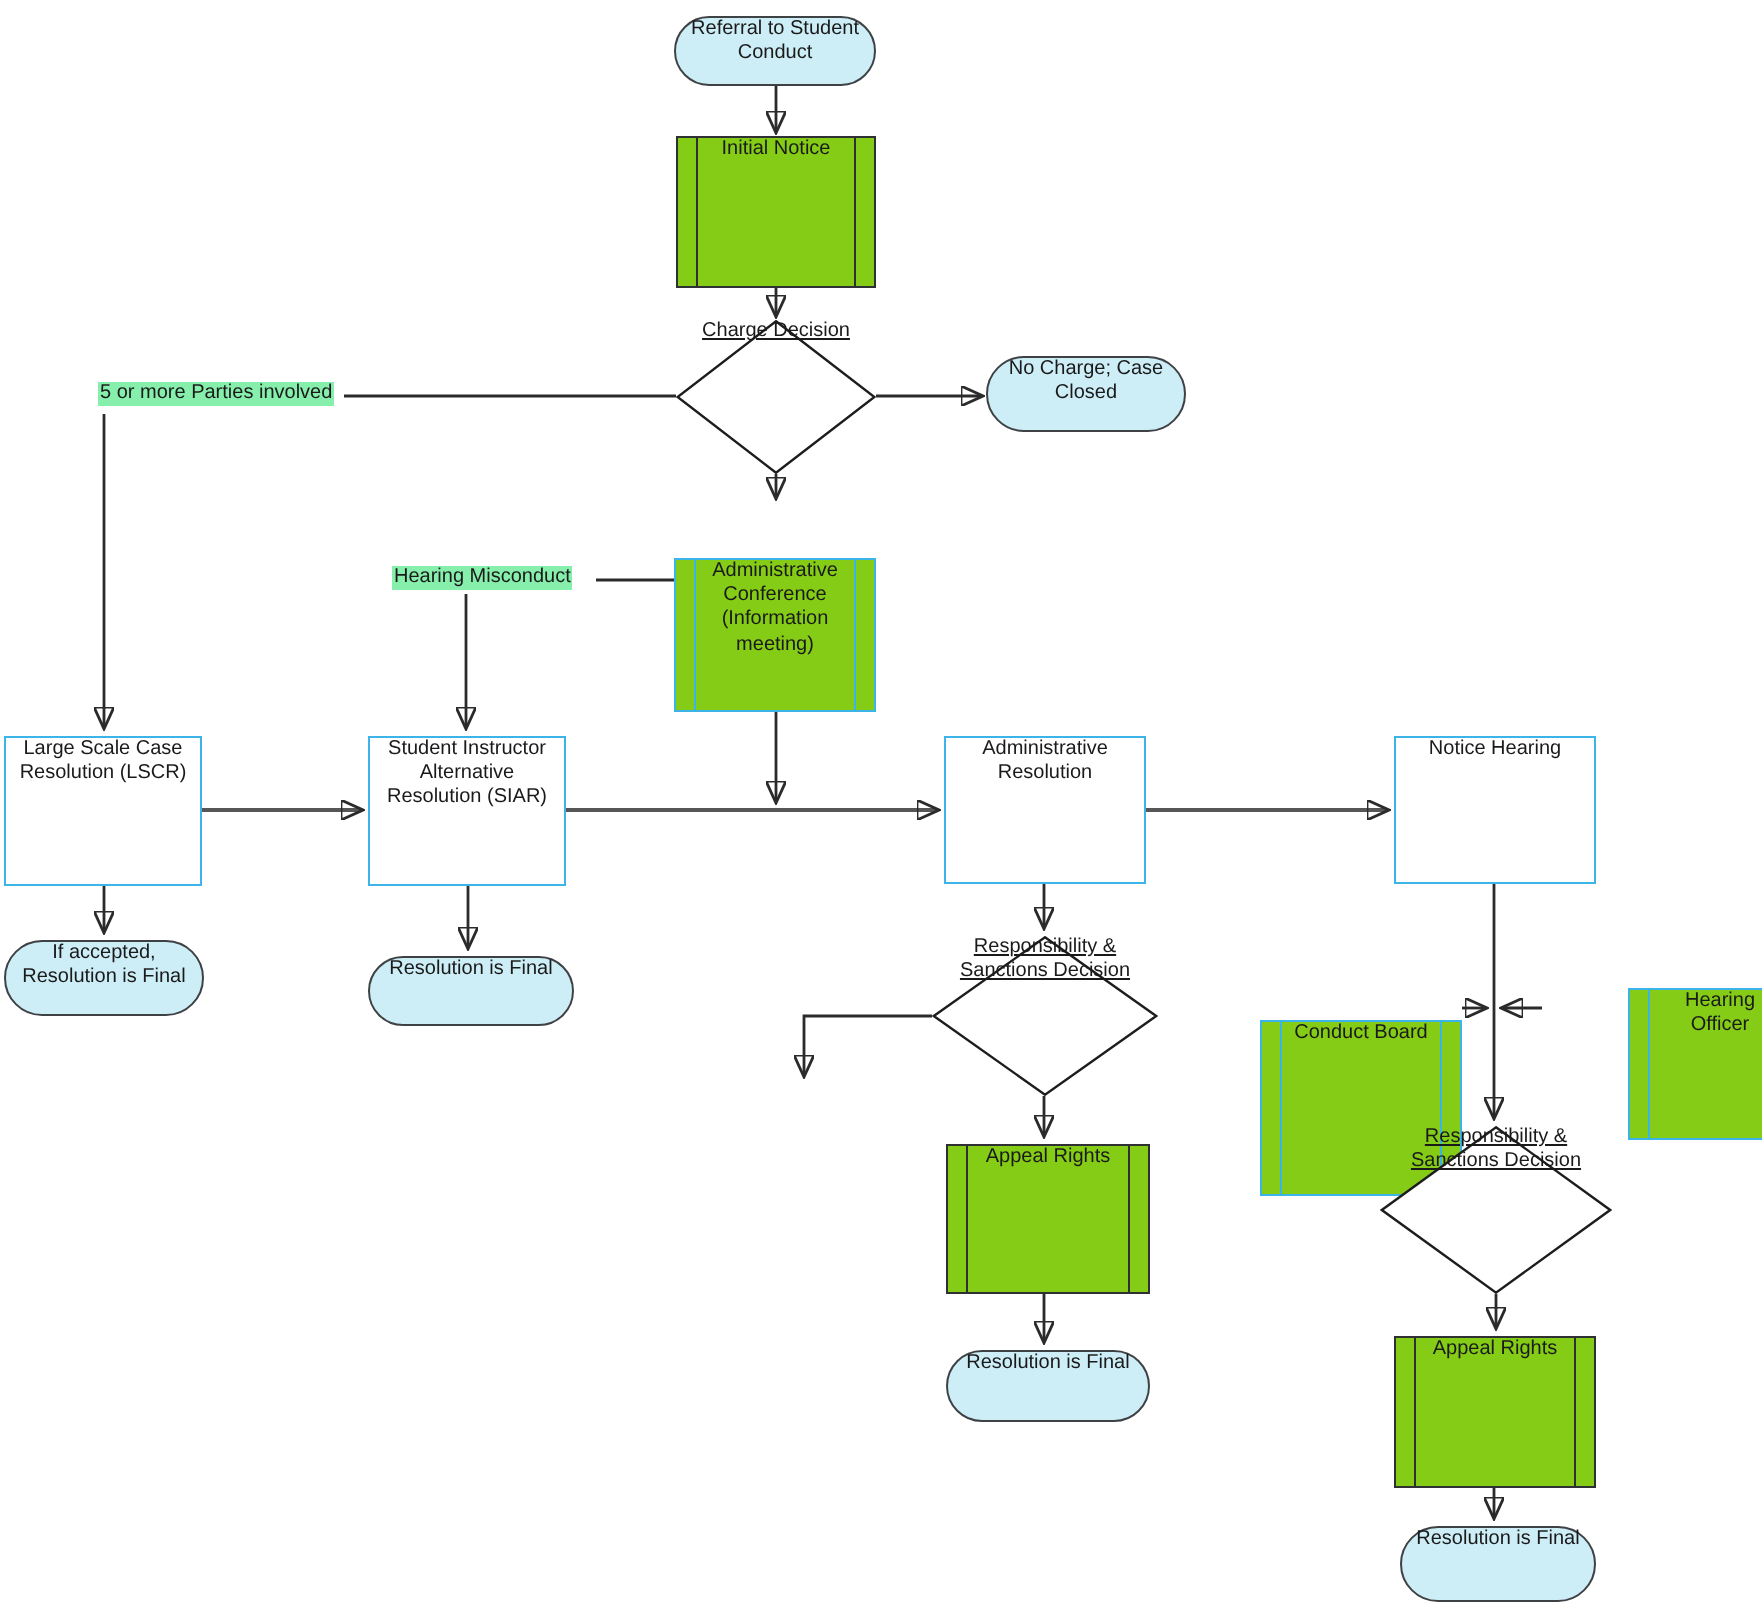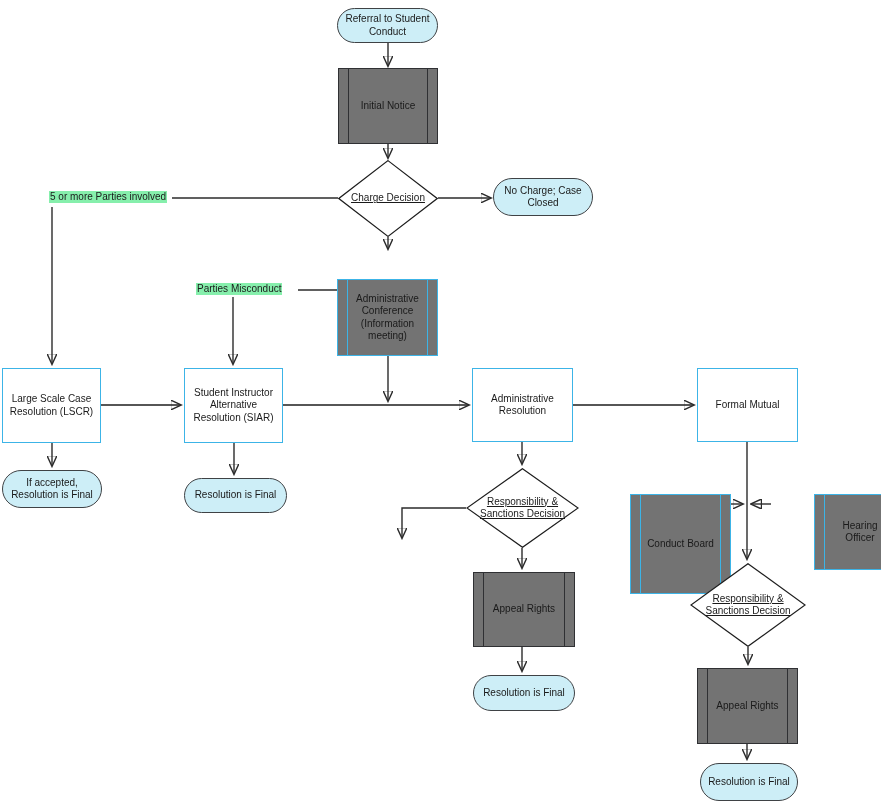--- a/index.html
+++ b/index.html
@@ -5,25 +5,25 @@
   html,body{margin:0;padding:0;background:#ffffff;}
   .canvas{
     position:relative;width:881px;height:807px;background:#ffffff;
     font-family:"Liberation Sans",sans-serif;font-size:10px;line-height:1.22;
     color:var(--text,#1a1a1a);overflow:hidden;
   }
   .wires{position:absolute;left:0;top:0;width:881px;height:807px;pointer-events:none;}
   .wires path{stroke:var(--connector,#2b2b2b);stroke-width:1.4;fill:none;}
   .wires path.thick{stroke:#565656;stroke-width:2;}
   .node{
-    position:absolute;display:flex;align-items:center;justify-content:center;
+    position:absolute;display:flex;align-items:flex-start;justify-content:center;
     text-align:center;box-sizing:border-box;
   }
   .process{background:#fff;border:1.5px solid var(--process-border,#3cb4e7);padding:0 3px;}
-  .subprocess{background:#737373;padding:0 12px;}
+  .subprocess{background:#84cc16;padding:0 12px;}
   .sub-dark{border:1.4px solid #2f3033;}
   .sub-dark::before,.sub-dark::after{content:"";position:absolute;top:0;bottom:0;width:1.2px;background:#2f3033;}
   .sub-cyan{border:1.5px solid var(--process-border,#3cb4e7);margin-top:28px;}
   .sub-cyan::before,.sub-cyan::after{content:"";position:absolute;top:0;bottom:0;width:1.4px;background:var(--process-border,#3cb4e7);}
   .subprocess::before{left:9px;}
   .subprocess::after{right:9px;}
   .stadium{
     background:var(--terminal-fill,#cdeef7);
     border:1.4px solid var(--terminal-border,#3f4245);
     border-radius:19px;padding:0 4px;
@@ -107,40 +107,40 @@
 
   <div class="node stadium" style="left:184px;top:478px;width:103px;height:35px">
     <span class="lbl">Resolution is Final</span>
   </div>
 
   <div class="node process" style="left:472px;top:368px;width:101px;height:74px">
     <span class="lbl">Administrative Resolution</span>
   </div>
 
   <div class="node process" style="left:697px;top:368px;width:101px;height:74px">
-    <span class="lbl">Formal Mutual</span>
+    <span class="lbl">Notice Hearing</span>
   </div>
 
   <div class="node diamond" style="left:466px;top:468px;width:113px;height:80px">
     <svg viewBox="0 0 100 100" preserveAspectRatio="none">
       <polygon points="50,0.8 99.2,50 50,99.2 0.8,50"></polygon>
     </svg>
     <span class="lbl">Responsibility &amp; Sanctions Decision</span>
   </div>
 
 
   <div class="node subprocess sub-dark" style="left:473px;top:572px;width:102px;height:75px">
     <span class="lbl">Appeal Rights</span>
   </div>
 
   <div class="node stadium" style="left:473px;top:675px;width:102px;height:36px">
     <span class="lbl">Resolution is Final</span>
   </div>
 
-  <div class="node subprocess sub-cyan" style="left:630px;top:466px;width:101px;height:100px">
+  <div class="node subprocess sub-cyan" style="left:630px;top:482px;width:101px;height:88px">
     <span class="lbl">Conduct Board</span>
   </div>
 
   <div class="node subprocess sub-cyan" style="left:814px;top:466px;width:92px;height:76px">
     <span class="lbl">Hearing Officer</span>
   </div>
 
   <div class="node diamond" style="left:690px;top:563px;width:116px;height:84px">
     <svg viewBox="0 0 100 100" preserveAspectRatio="none">
       <polygon points="50,0.8 99.2,50 50,99.2 0.8,50"></polygon>
@@ -151,15 +151,15 @@
   <div class="node subprocess sub-dark" style="left:697px;top:668px;width:101px;height:76px">
     <span class="lbl">Appeal Rights</span>
   </div>
 
   <div class="node stadium" style="left:700px;top:763px;width:98px;height:38px">
     <span class="lbl">Resolution is Final</span>
   </div>
 
   <div class="edge-label" style="left:49px;top:191px">5 or more Parties involved</div>
 
-  <div class="edge-label" style="left:196px;top:283px">Parties Misconduct</div>
+  <div class="edge-label" style="left:196px;top:283px">Hearing Misconduct</div>
 
 </div>
 
 </body></html>

